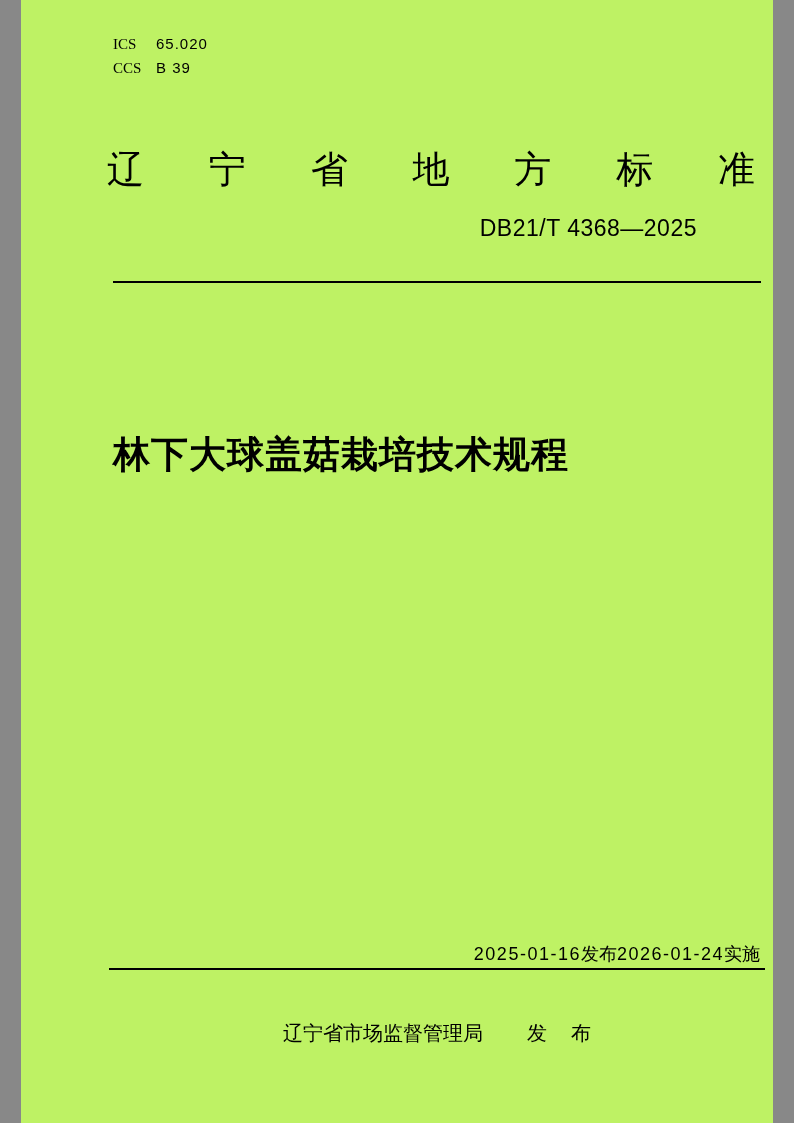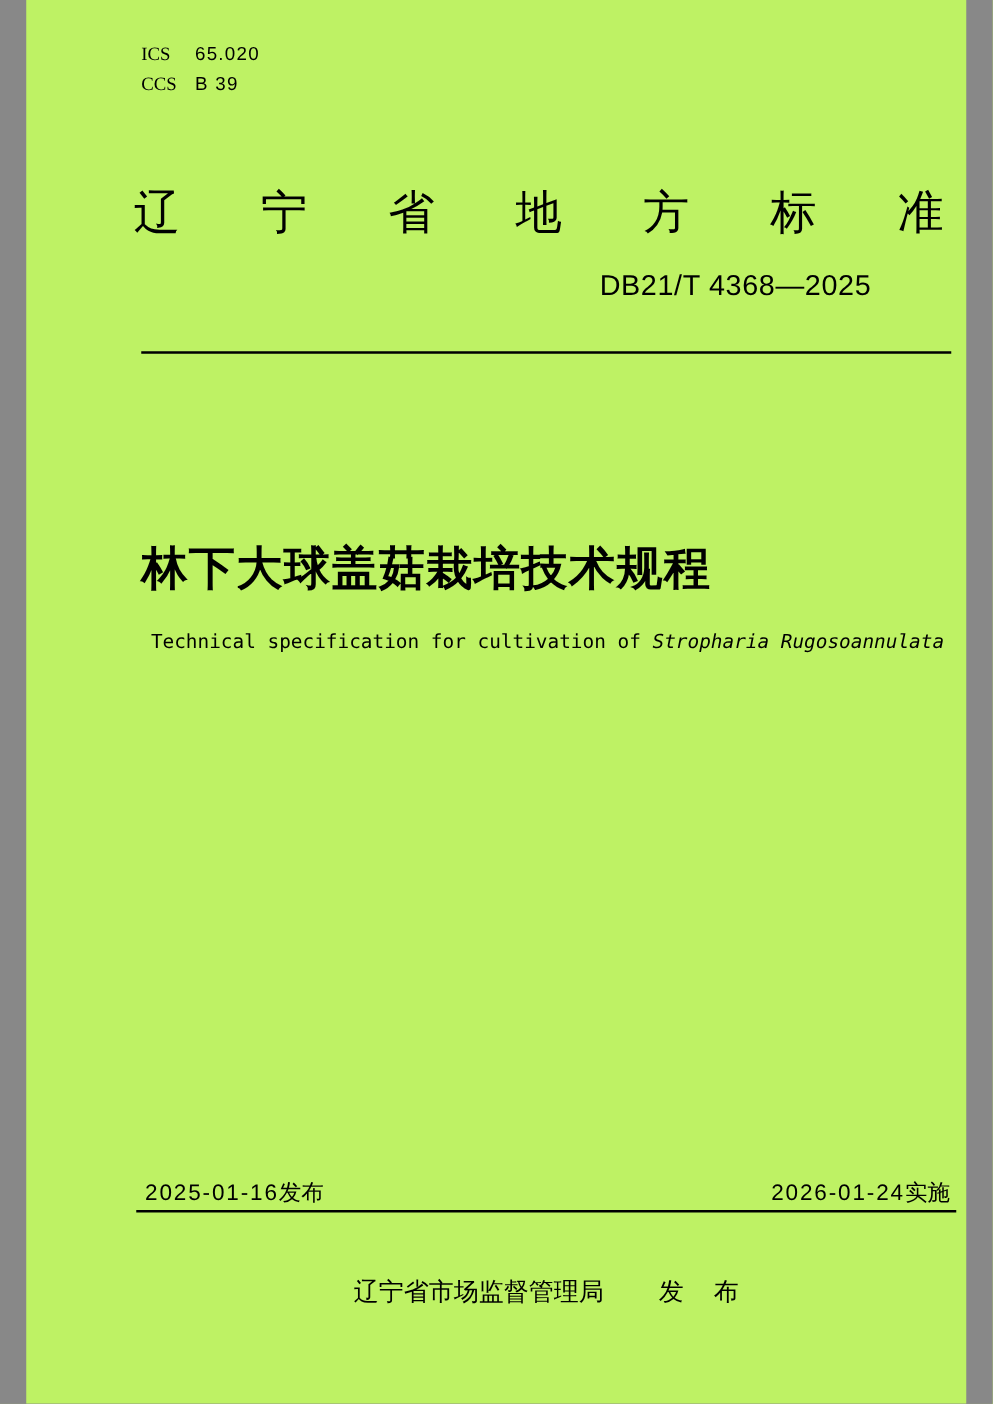--- a/index.html
+++ b/index.html
@@ -49,21 +49,21 @@
     position:absolute;left:72px;top:500px;width:690px;
     text-align:center;
     font-family:"DejaVu Sans Mono", monospace;
     font-size:15.5px;line-height:27px;
   }
   .title-en .species{font-style:italic;}
 
   
   .dates{
     position:absolute;left:95px;top:942px;width:644px;
-    display:flex;justify-content:space-between;
+    display:flex;justify-content:flex-end;
     font-size:18px;white-space:nowrap;
   }
   .dates .date-num{letter-spacing:1.5px;}
 
   .rule-bottom{position:absolute;left:88px;top:968px;width:656px;height:2px;background:#000;}
 
   
   .publisher-row{
     position:absolute;left:92px;top:1020px;width:650px;
     text-align:center;font-size:20px;white-space:nowrap;
@@ -95,21 +95,20 @@
     <span>准</span>
   </div>
 
   <div class="ref-number">DB21/T 4368—2025</div>
 
   <div class="rule-top"></div>
 
   <div class="title-zh">林下大球盖菇栽培技术规程</div>
 
   <div class="title-en">
-    <div><span>Technical specification for cultivation of </span><span class="species">Stropharia Rugosoannulata</span></div>
   </div>
 
   <div class="dates">
     <div>
       <span class="date-num">2025-01-16</span><span>发布</span>
     </div>
     <div>
       <span class="date-num">2026-01-24</span><span>实施</span>
     </div>
   </div>

